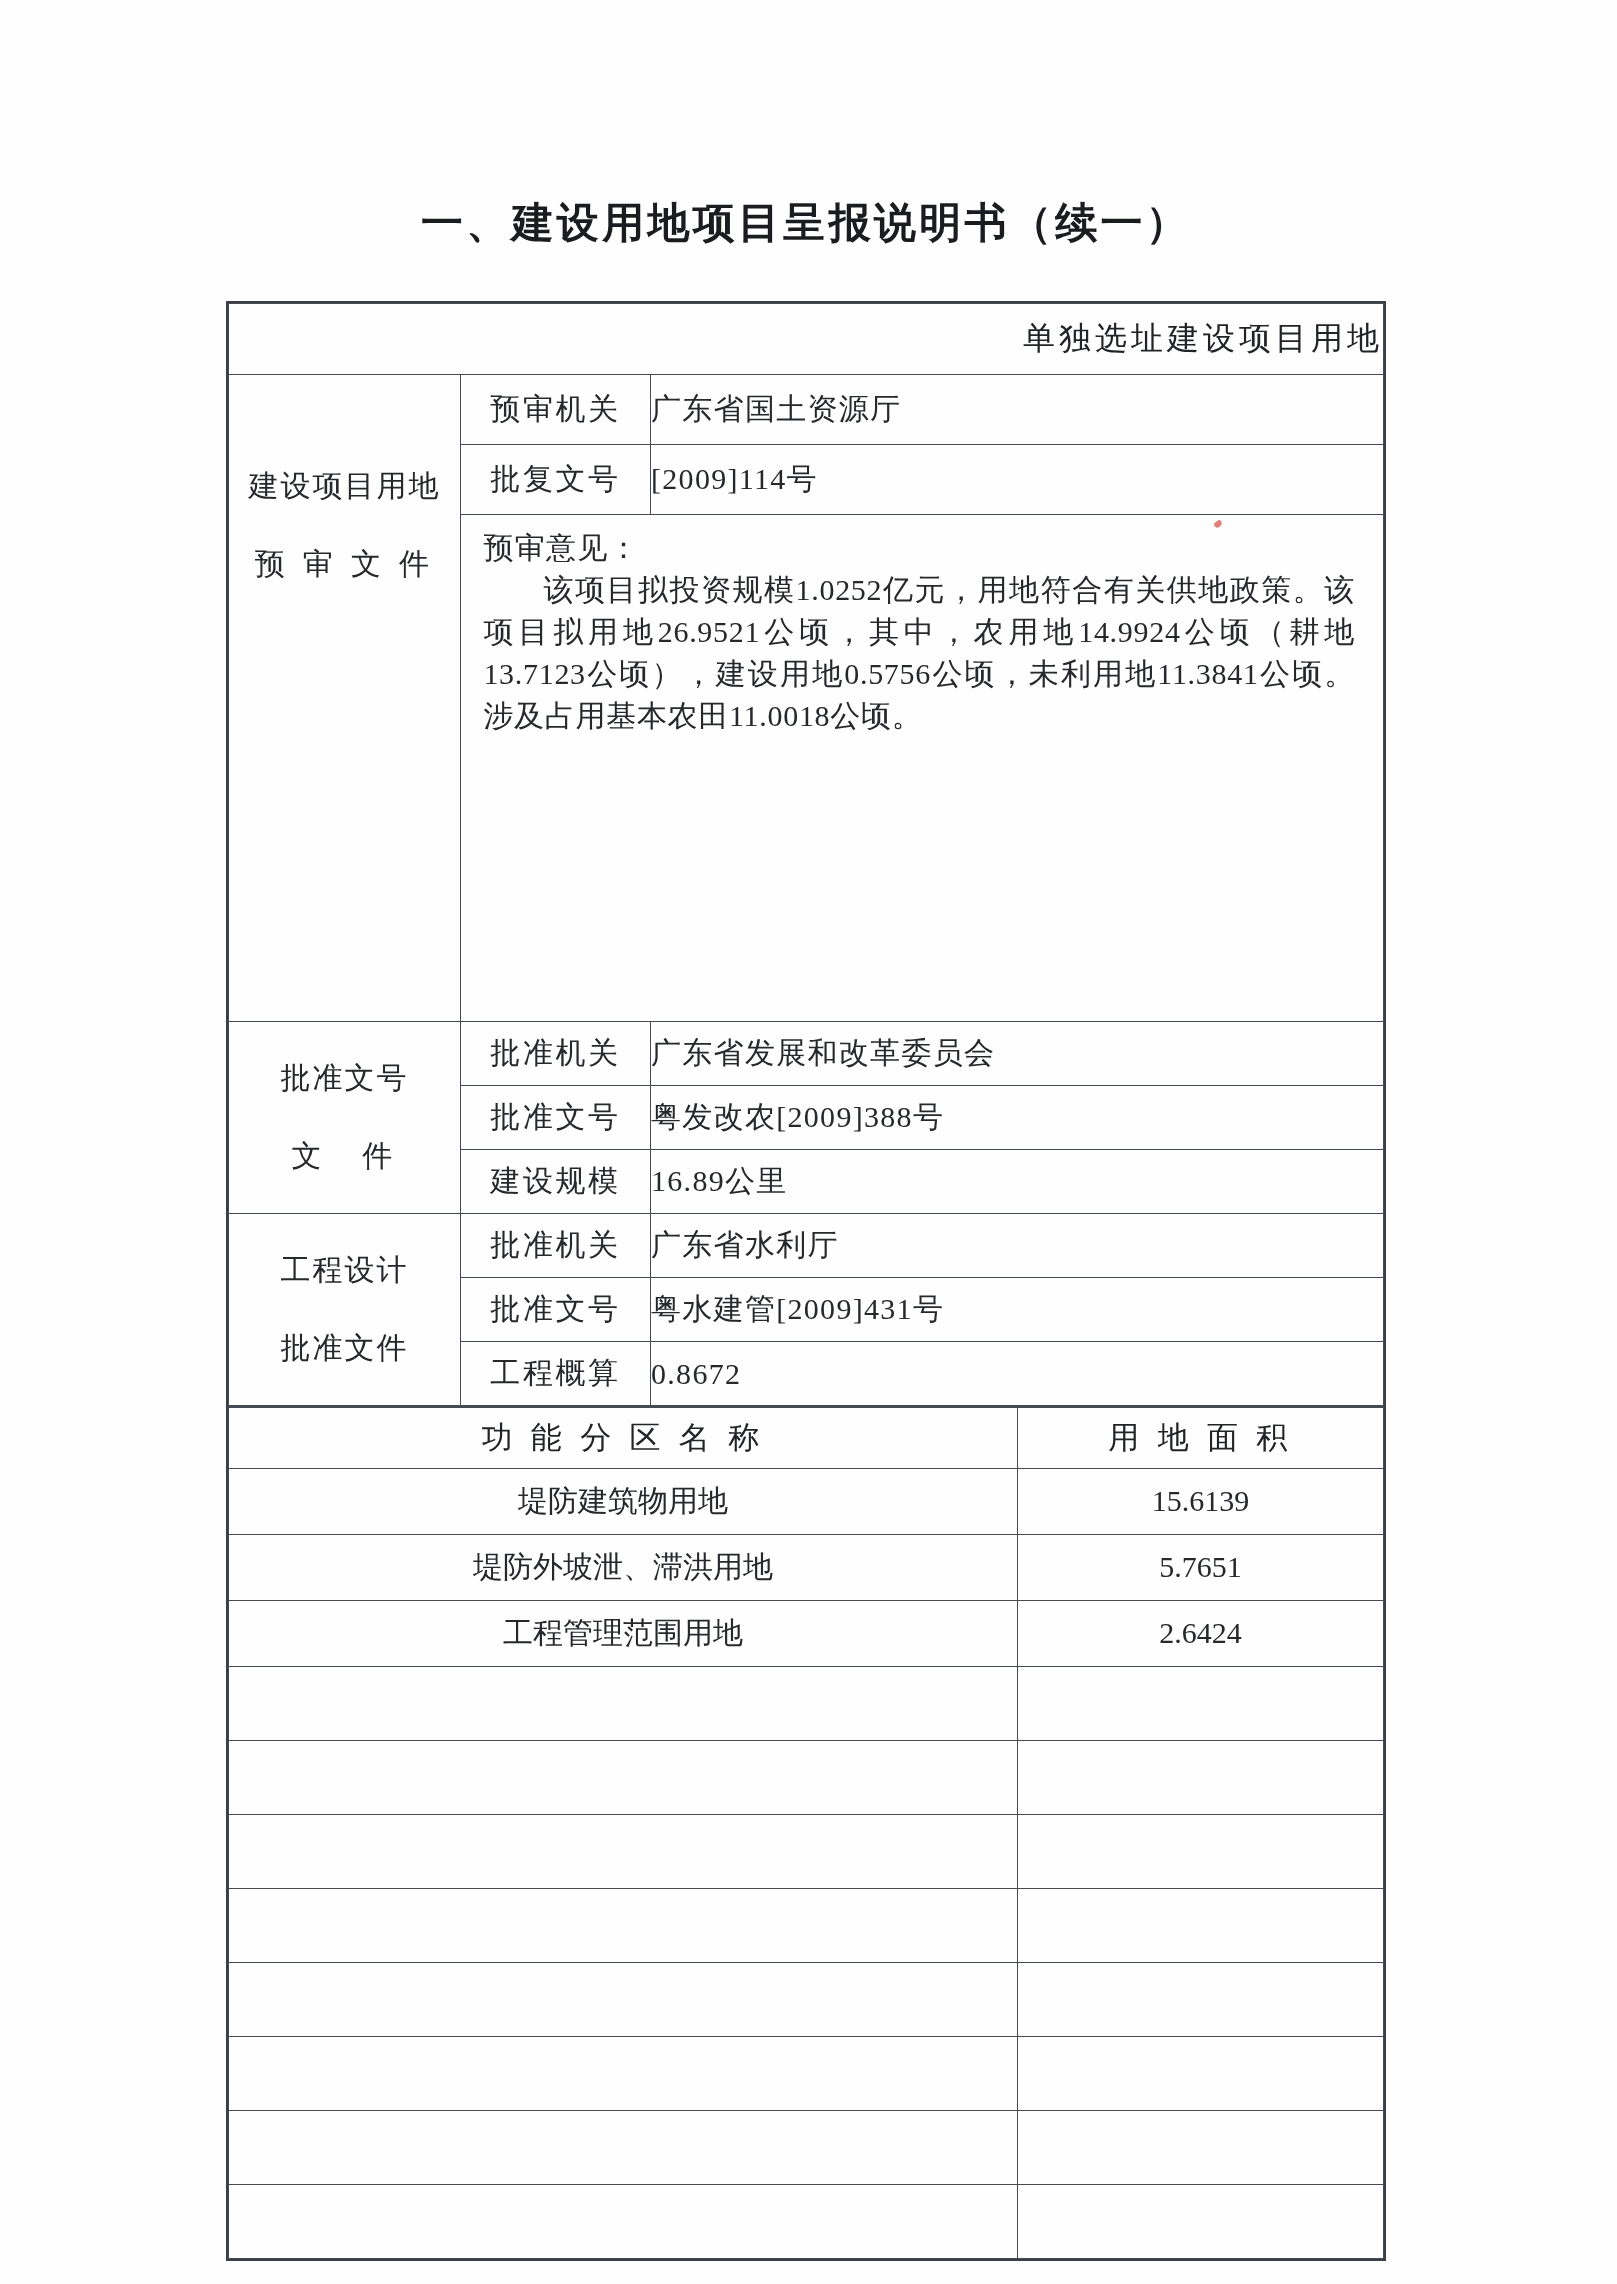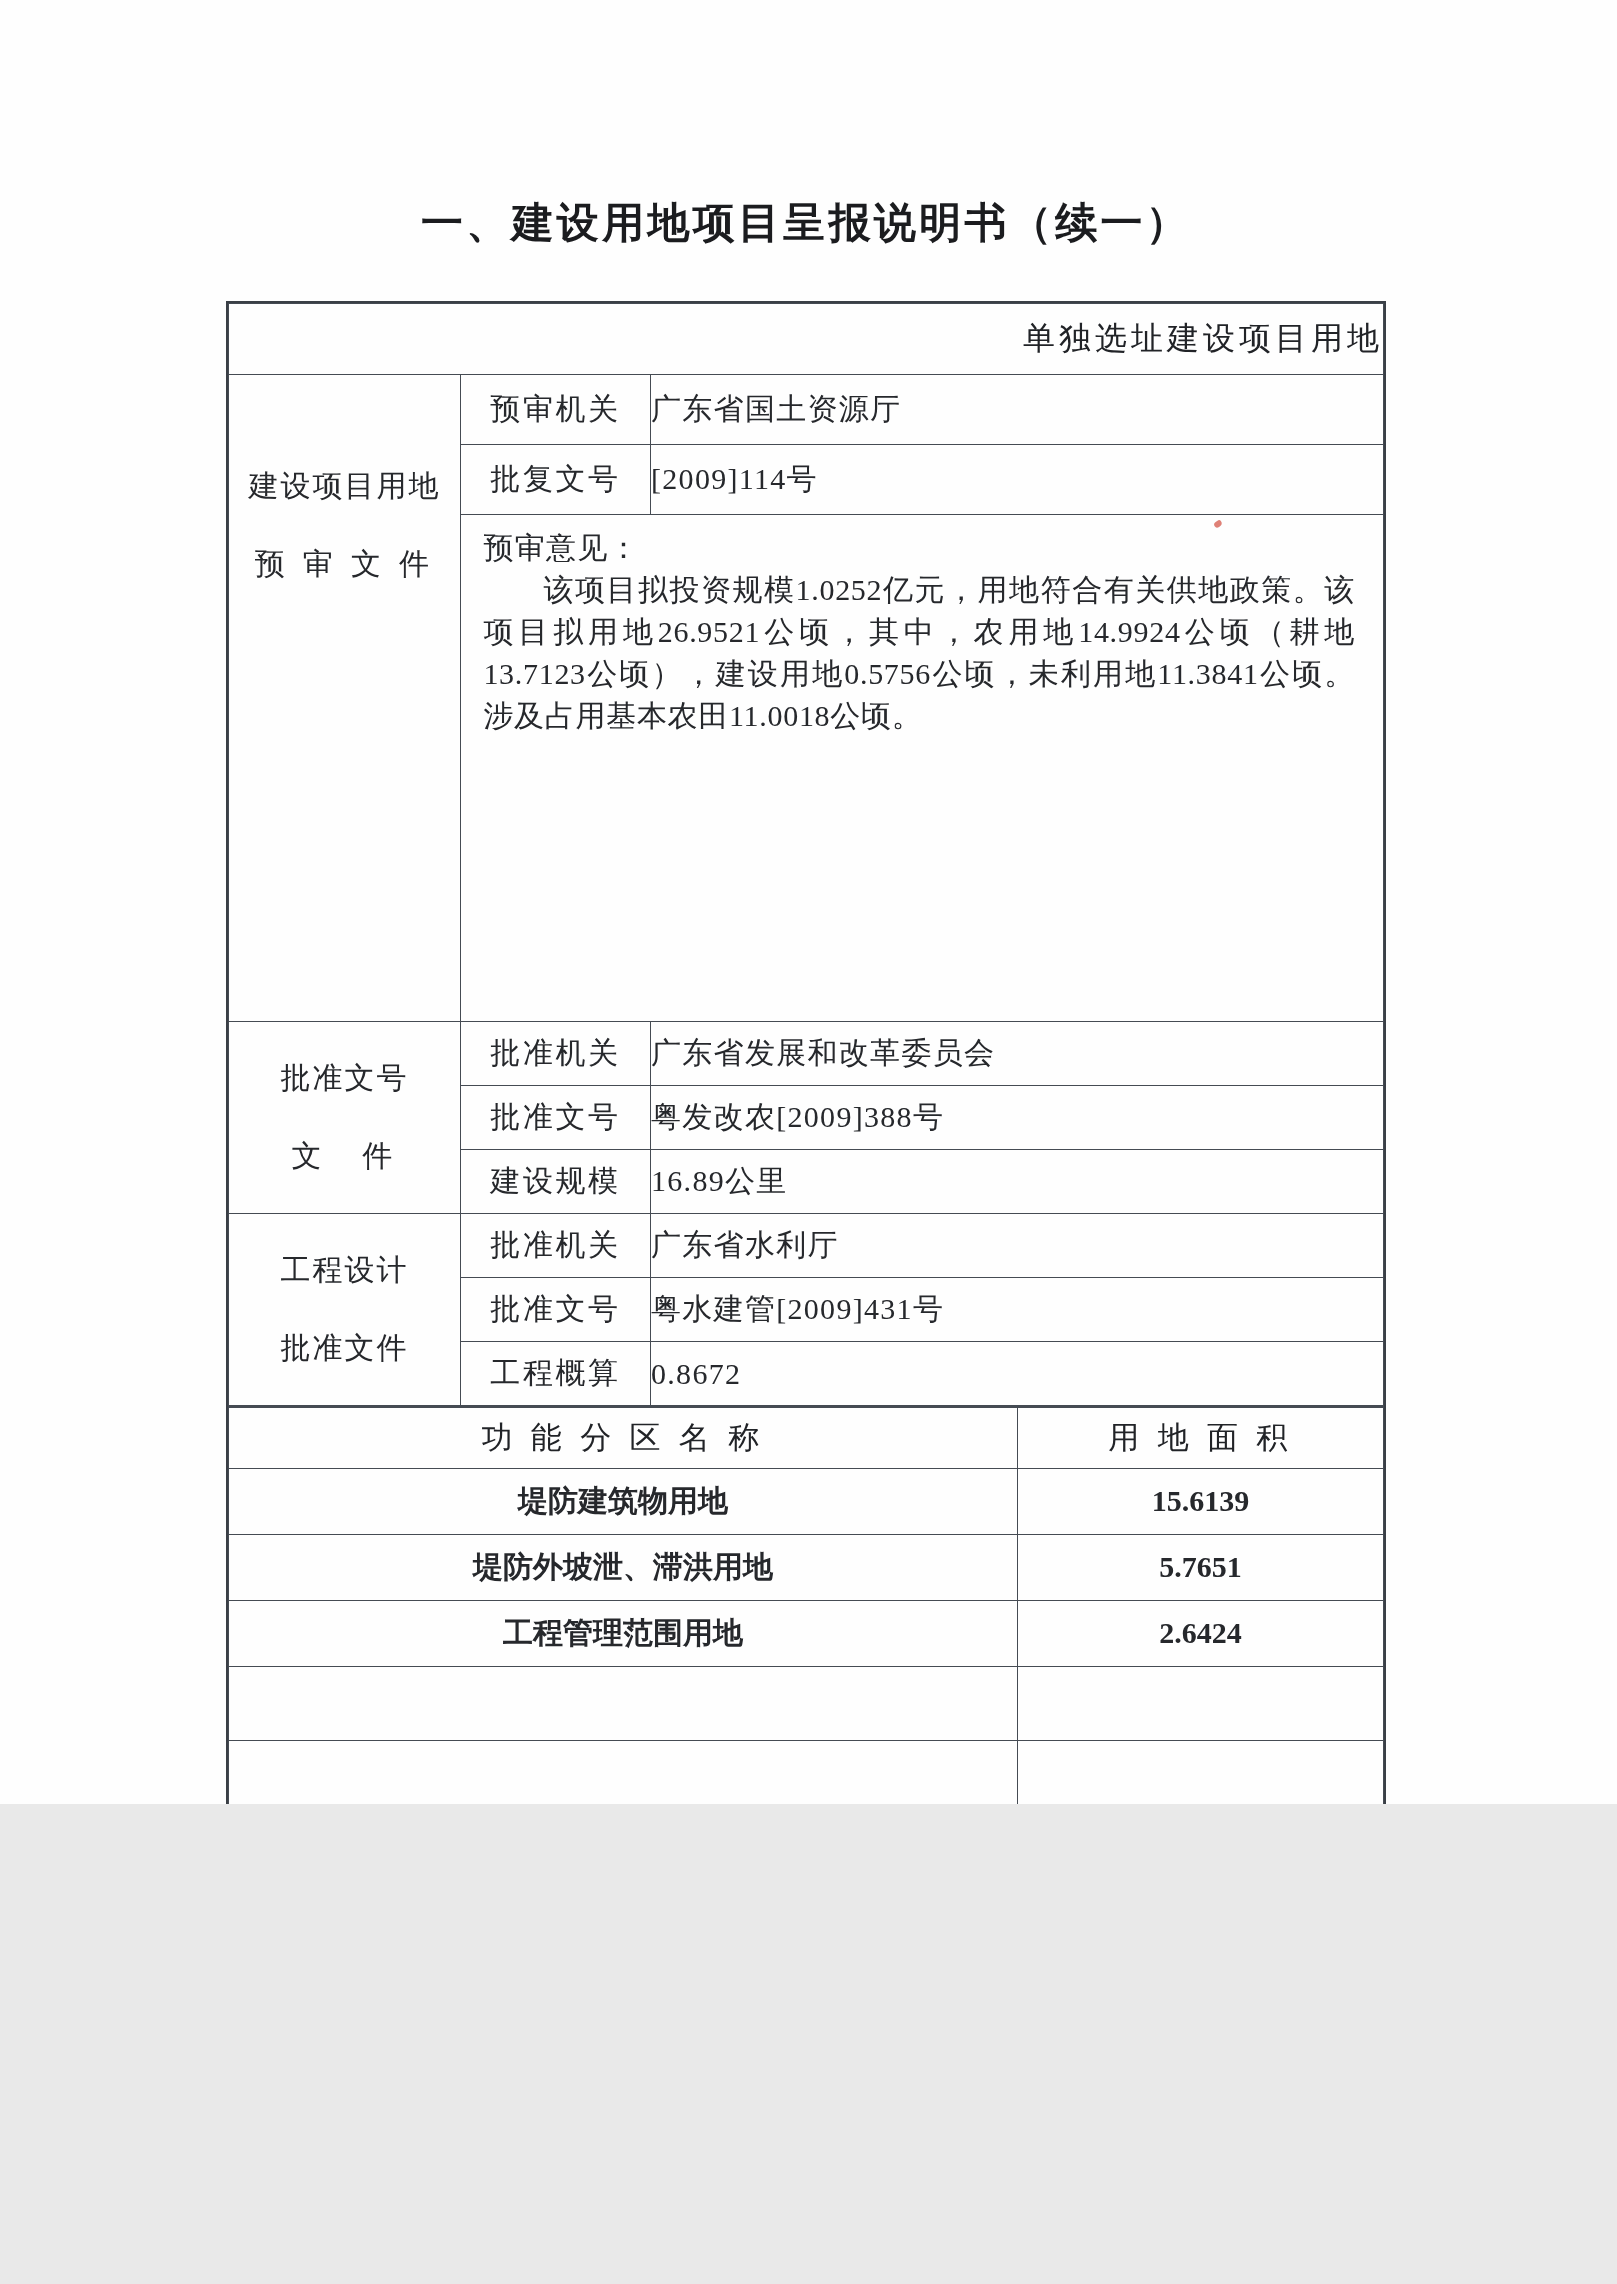--- a/index.html
+++ b/index.html
@@ -1,19 +1,19 @@
 <!DOCTYPE html>
 <html style="font-size:10.5px"><head>
 <meta charset="utf-8">
 <style>
   * { margin:0; padding:0; box-sizing:border-box; }
   html,body { background:#e9e9e9; }
   .page {
     position:relative;
-    width:1617px; height:1804px;
+    width:1617px; height:2284px;
     margin:0 auto;
     background:#fefefe;
     font-family:"Liberation Serif","DejaVu Serif",serif;
     color:#26282c;
     overflow:hidden;
   }
   .title {
     position:absolute;
     left:226px; top:195px; width:1160px;
     text-align:center;
@@ -51,21 +51,21 @@
   .c-group-top { vertical-align:top; padding-top:91px; }
   .gl1 { letter-spacing:2px; }
   .gl2 { margin-top:37px; letter-spacing:5.3px; }
 
   .c-opinion { vertical-align:top; padding:12px 28px 0 22.4px; line-height:42px; }
   .op-label { letter-spacing:1.3px; }
   .op-text  { text-indent:2em; letter-spacing:0.7px; text-align:justify; }
 
   
   .zr-head  { height:61px;  }
-  .zr-data  { height:66px;font-weight:bold; }
+  .zr-data  { height:66px; }
   .zr-empty { height:74px; }
   .zc-name  { text-align:center; }
   .zc-area  { text-align:center; }
   .zh       { letter-spacing:5.3px; font-size:31px; color:#212327; }
 
   
   .scan-speck {
     position:absolute; left:1214px; top:521px;
     width:8px; height:6px;
     background:#d4574a; opacity:.75;

